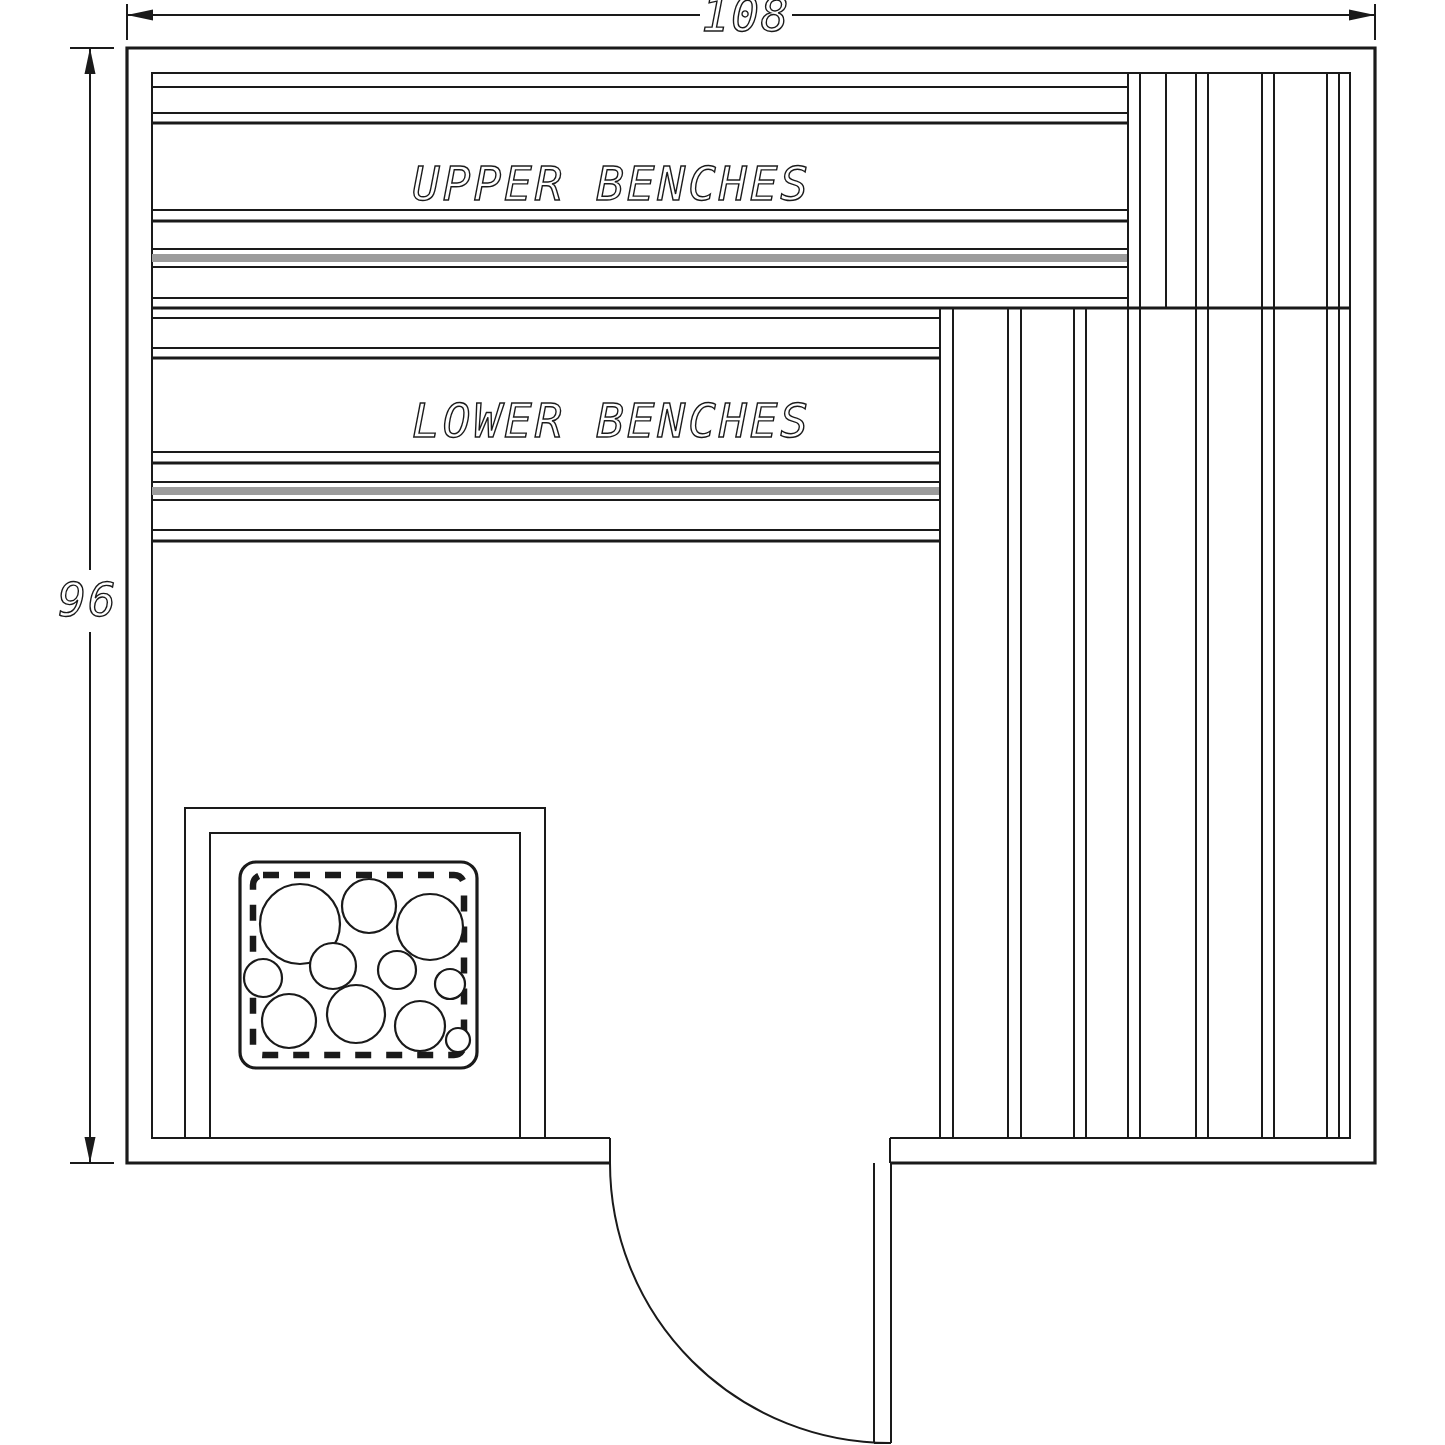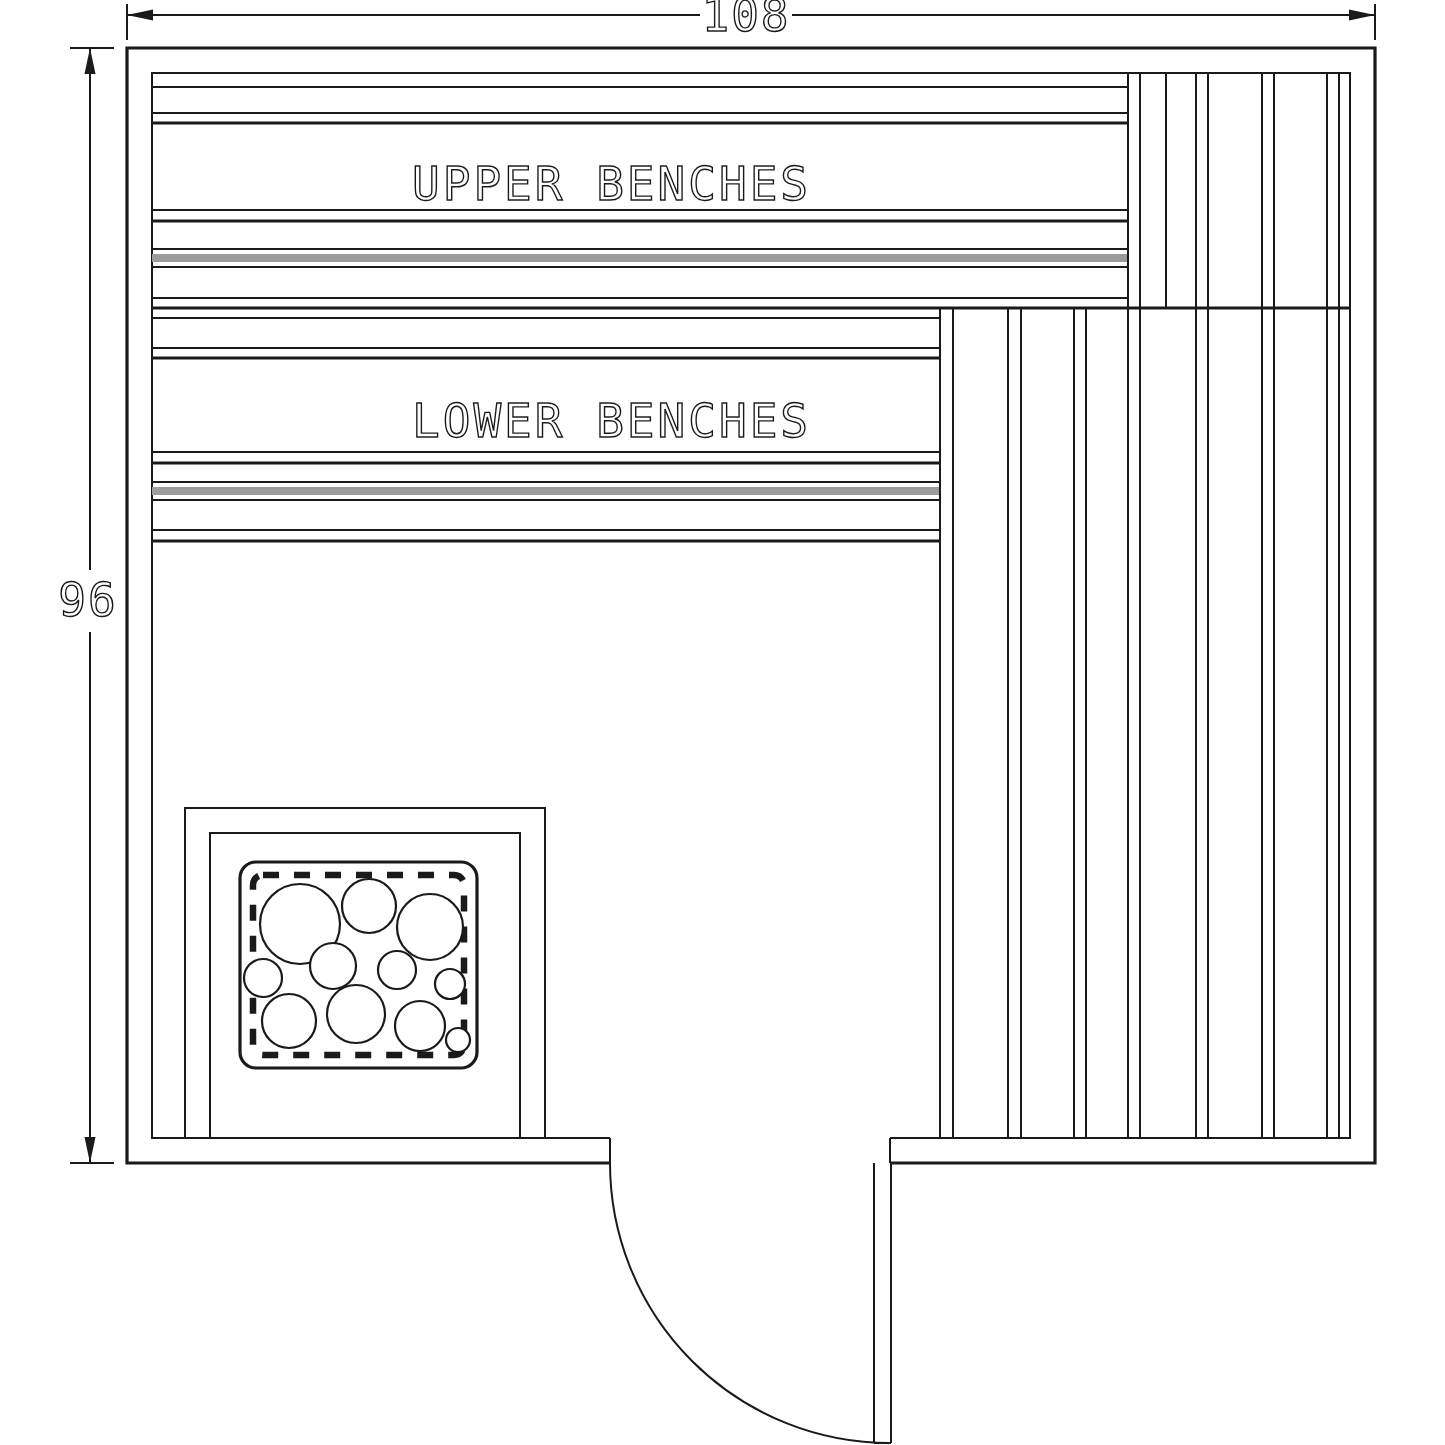--- a/index.html
+++ b/index.html
@@ -3,21 +3,21 @@
 <meta charset="utf-8">
 <style>
   html, body {
     margin: 0;
     padding: 0;
     background: #ffffff;
     width: 1445px;
     height: 1445px;
     font-family: "DejaVu Sans Mono", monospace;
   }
-  #plan-wrap { width: 1445px; height: 1445px; }
+  #plan-wrap { width: 1445px; height: 1445px; font-style: italic; }
   svg { display: block; }
 
   .w2 { stroke: #1a1a1a; stroke-width: 2;   fill: none; }
   .w3 { stroke: #1a1a1a; stroke-width: 3.2; fill: none; }
   .greybar { fill: #9c9c9c; stroke: none; }
   .arrow   { fill: #1a1a1a; stroke: none; }
   .rock    { fill: #ffffff; stroke: #1a1a1a; stroke-width: 2.2; }
   .guard   { fill: none; stroke: #1a1a1a; stroke-width: 6.5; stroke-dasharray: 16 15; }
 
   .dimtext {

